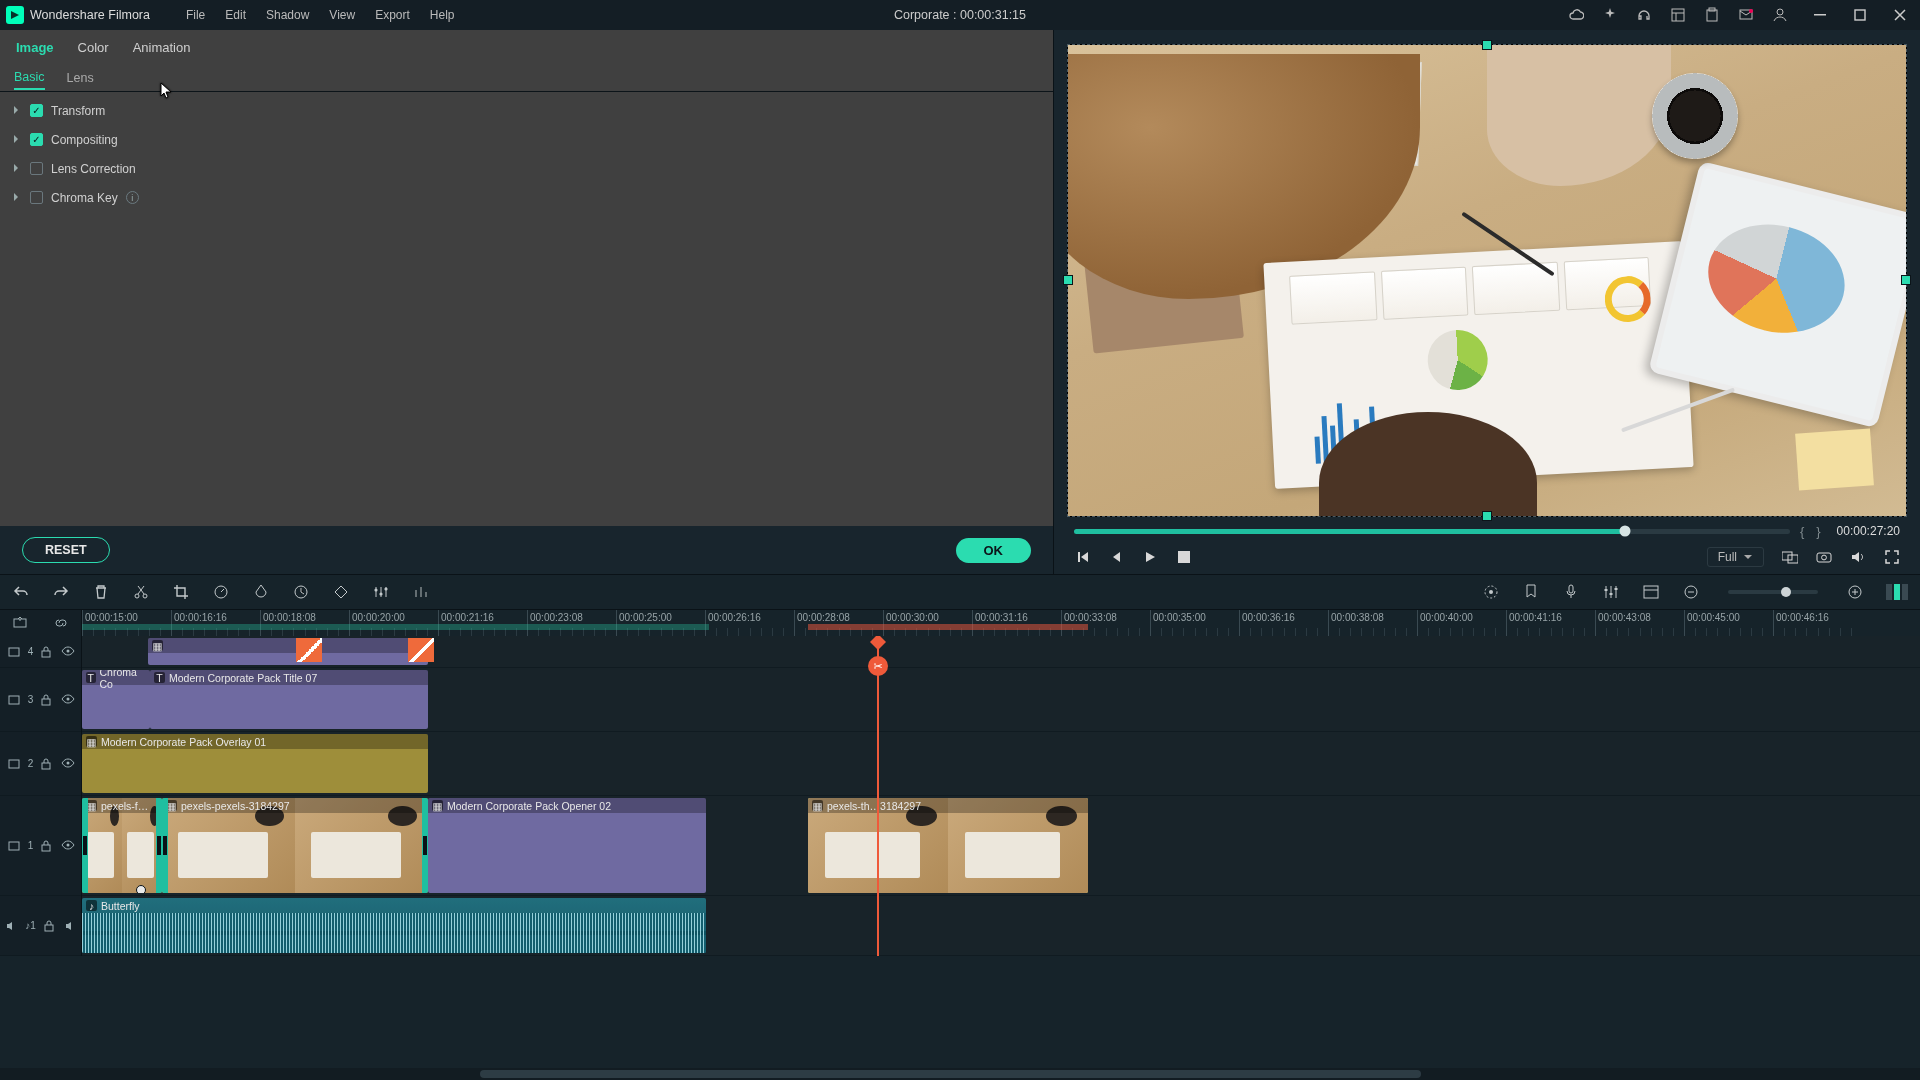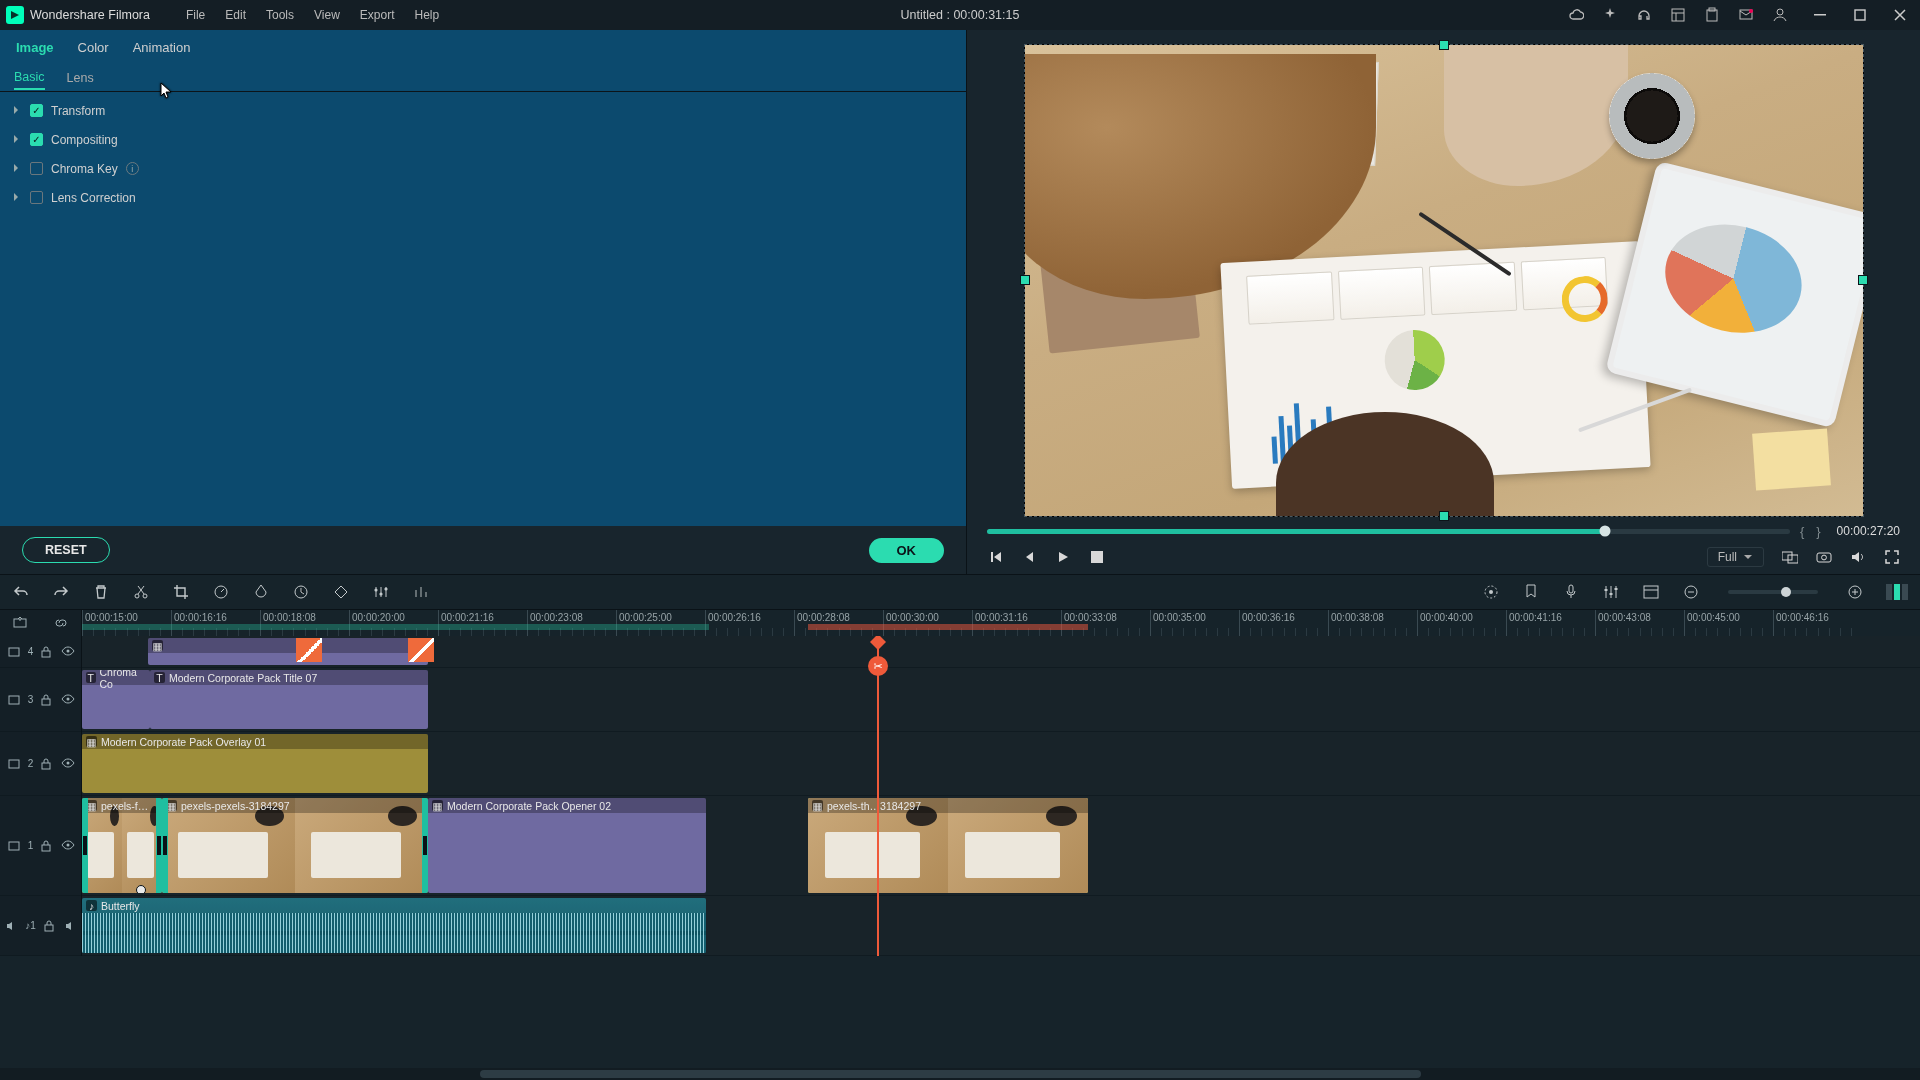--- a/index.html
+++ b/index.html
@@ -16,21 +16,21 @@
 .title-bar .spacer { flex: 1; }
 .title-bar .tray { display: flex; align-items: center; gap: 18px; padding: 0 12px; }
 .title-bar .tray .ico { width: 16px; height: 16px; display:flex; align-items:center; justify-content:center; cursor:pointer; color:#bbb; }
 .title-bar .win-btns { display: flex; }
 .title-bar .win-btn { width: 40px; height: 30px; display:flex; align-items:center; justify-content:center; cursor:pointer; }
 
 
 .main { flex: 1; display: flex; min-height: 0; }
 
 
-.prop-panel { width: 967px; display:flex; flex-direction:column; background:#0c4a6e; border-right:1px solid #0a1217; position:relative; }
+.prop-panel { width: 1054px; display:flex; flex-direction:column; background:#404040; border-right:1px solid #0a1217; position:relative; }
 .prop-tabs1 { height: 34px; display:flex; align-items:center; padding:0 16px; gap:24px; font-size:13px; }
 .prop-tabs1 .tab { color:#cfcfcf; cursor:pointer; padding:6px 0; }
 .prop-tabs1 .tab.active { color:#2bdcb0; font-weight:600; }
 .prop-tabs2 { height: 28px; display:flex; align-items:center; padding:0 14px; gap:22px; font-size:12.5px; border-bottom:1px solid #0c1419; }
 .prop-tabs2 .tab { color:#aaa; cursor:pointer; padding:4px 0; }
 .prop-tabs2 .tab.active { color:#2bdcb0; border-bottom:2px solid #2bdcb0; }
 .prop-list { padding:4px 0; }
 .prop-row { display:flex; align-items:center; height:29px; padding:0 12px; font-size:12px; color:#d0d0d0; cursor:pointer; }
 .prop-row .caret { width:10px; height:10px; margin-right:8px; color:#9aa; }
 .prop-row .chk { width:13px; height:13px; border:1px solid #6a777d; border-radius:2px; margin-right:8px; display:flex; align-items:center; justify-content:center; font-size:10px; }
@@ -156,22 +156,22 @@
 
 <div class="app">
 
   <div class="title-bar">
     <div class="logo">
       <svg viewBox="0 0 24 24">
           <path fill="#07332a" d="M4 4l16 8-16 8z"></path>
         </svg>
     </div>
     <div class="brand">Wondershare Filmora</div>
-    <div id="menu-slot"><span class="menu-item">File</span><span class="menu-item">Edit</span><span class="menu-item">Tools</span><span class="menu-item">View</span><span class="menu-item">Export</span><span class="menu-item">Help</span></div>
-    <div class="center-title">Untitled : 00:00:31:15</div>
+    <div id="menu-slot"><span class="menu-item">File</span><span class="menu-item">Edit</span><span class="menu-item">Shadow</span><span class="menu-item">View</span><span class="menu-item">Export</span><span class="menu-item">Help</span></div>
+    <div class="center-title">Corporate : 00:00:31:15</div>
     <div class="spacer"></div>
     <div class="tray" id="tray-slot">
         <div class="ico">
           <svg width="16" height="16" viewBox="0 0 16 16">
             <path fill="none" stroke="currentColor" stroke-width="1.3" d="M5 12a3 3 0 010-6 4 4 0 017.5-1A3 3 0 0112 12z"></path>
           </svg>
         </div>
         <div class="ico">
           <svg width="16" height="16" viewBox="0 0 16 16">
             <path fill="currentColor" d="M8 1l1.2 3.8L13 6l-3.8 1.2L8 11l-1.2-3.8L3 6l3.8-1.2z"></path>
@@ -258,31 +258,31 @@
             <span class="chk on">✓</span>
             <span>Compositing</span>
           </div>
           <div class="prop-row">
             <span class="caret">
               <svg width="8" height="8" viewBox="0 0 8 8">
                 <path fill="currentColor" d="M2 0l4 4-4 4z"></path>
               </svg>
             </span>
             <span class="chk "></span>
-            <span>Chroma Key</span>
-            <span class="help-i">i</span>
+            <span>Lens Correction</span>
           </div>
           <div class="prop-row">
             <span class="caret">
               <svg width="8" height="8" viewBox="0 0 8 8">
                 <path fill="currentColor" d="M2 0l4 4-4 4z"></path>
               </svg>
             </span>
             <span class="chk "></span>
-            <span>Lens Correction</span>
+            <span>Chroma Key</span>
+            <span class="help-i">i</span>
           </div>
         </div>
       <div class="cursor" style="left:160px;top:52px;">
         <svg viewBox="0 0 12 18">
             <path fill="#fff" stroke="#000" stroke-width="1" d="M1 1l0 13 3-3 2 5 2-1-2-5 5 0z"></path>
           </svg>
       </div>
       <div class="prop-footer">
         <button class="btn-reset">RESET</button>
         <div class="spacer"></div>

